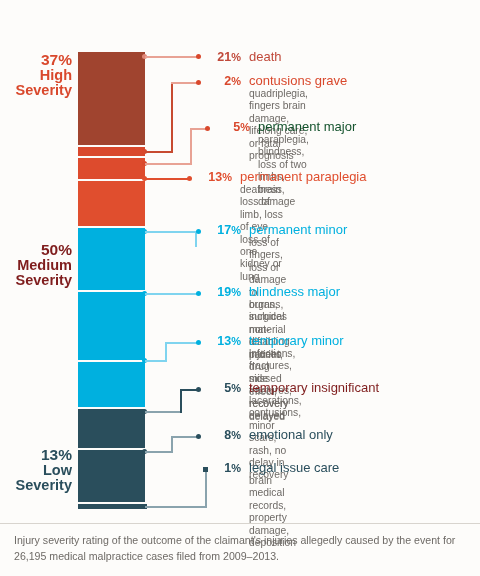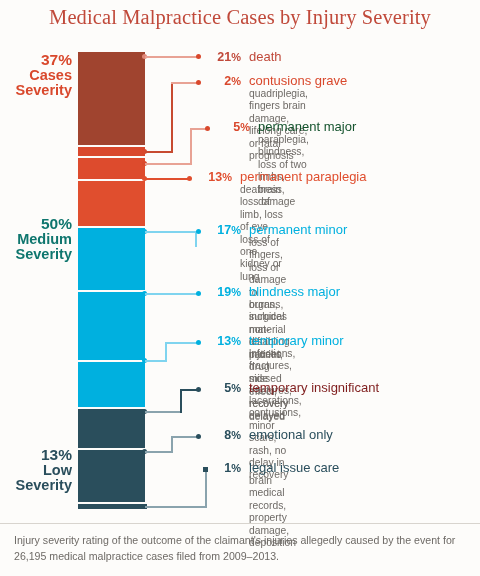--- a/index.html
+++ b/index.html
@@ -70,39 +70,38 @@
   #foot{
     position:absolute;left:14px;top:533px;width:456px;
     font-size:10.6px;color:#6e6a66;line-height:15.5px;
   }
 </style>
 </head>
 <body>
 
 <div id="stage">
 
-  <div id="title">Medical Malpractice Cases by Injury Severity</div>
 
   <div class="seg" style="top:52px;height:93px;background:#a0442f;"></div>
   <div class="seg" style="top:147px;height:9px;background:#d9482c;"></div>
   <div class="seg" style="top:158px;height:21px;background:#dd4b2d;"></div>
   <div class="seg" style="top:181px;height:45px;background:#e04e2e;"></div>
   <div class="seg" style="top:228px;height:62px;background:#00b0df;"></div>
   <div class="seg" style="top:292px;height:68px;background:#00b0df;"></div>
   <div class="seg" style="top:362px;height:45px;background:#00b0df;"></div>
   <div class="seg" style="top:409px;height:39px;background:#2a4e5c;"></div>
   <div class="seg" style="top:450px;height:52px;background:#2a4e5c;"></div>
   <div class="seg" style="top:504px;height:5px;background:#2a4e5c;"></div>
 
   <div class="grp" style="top:52px;color:#d9482c;margin-left:16px;">
     <span class="pc">37%</span>
-    <span class="l1">Cases</span>
+    <span class="l1">High</span>
     <span class="l2">Severity</span>
   </div>
-  <div class="grp" style="top:216px;color:#0f766e;">
+  <div class="grp" style="top:242px;color:#7f1d1d;">
     <span class="pc">50%</span>
     <span class="l1">Medium</span>
     <span class="l2">Severity</span>
   </div>
   <div class="grp" style="top:447px;color:#2a4e5c;">
     <span class="pc">13%</span>
     <span class="l1">Low</span>
     <span class="l2">Severity</span>
   </div>
 

